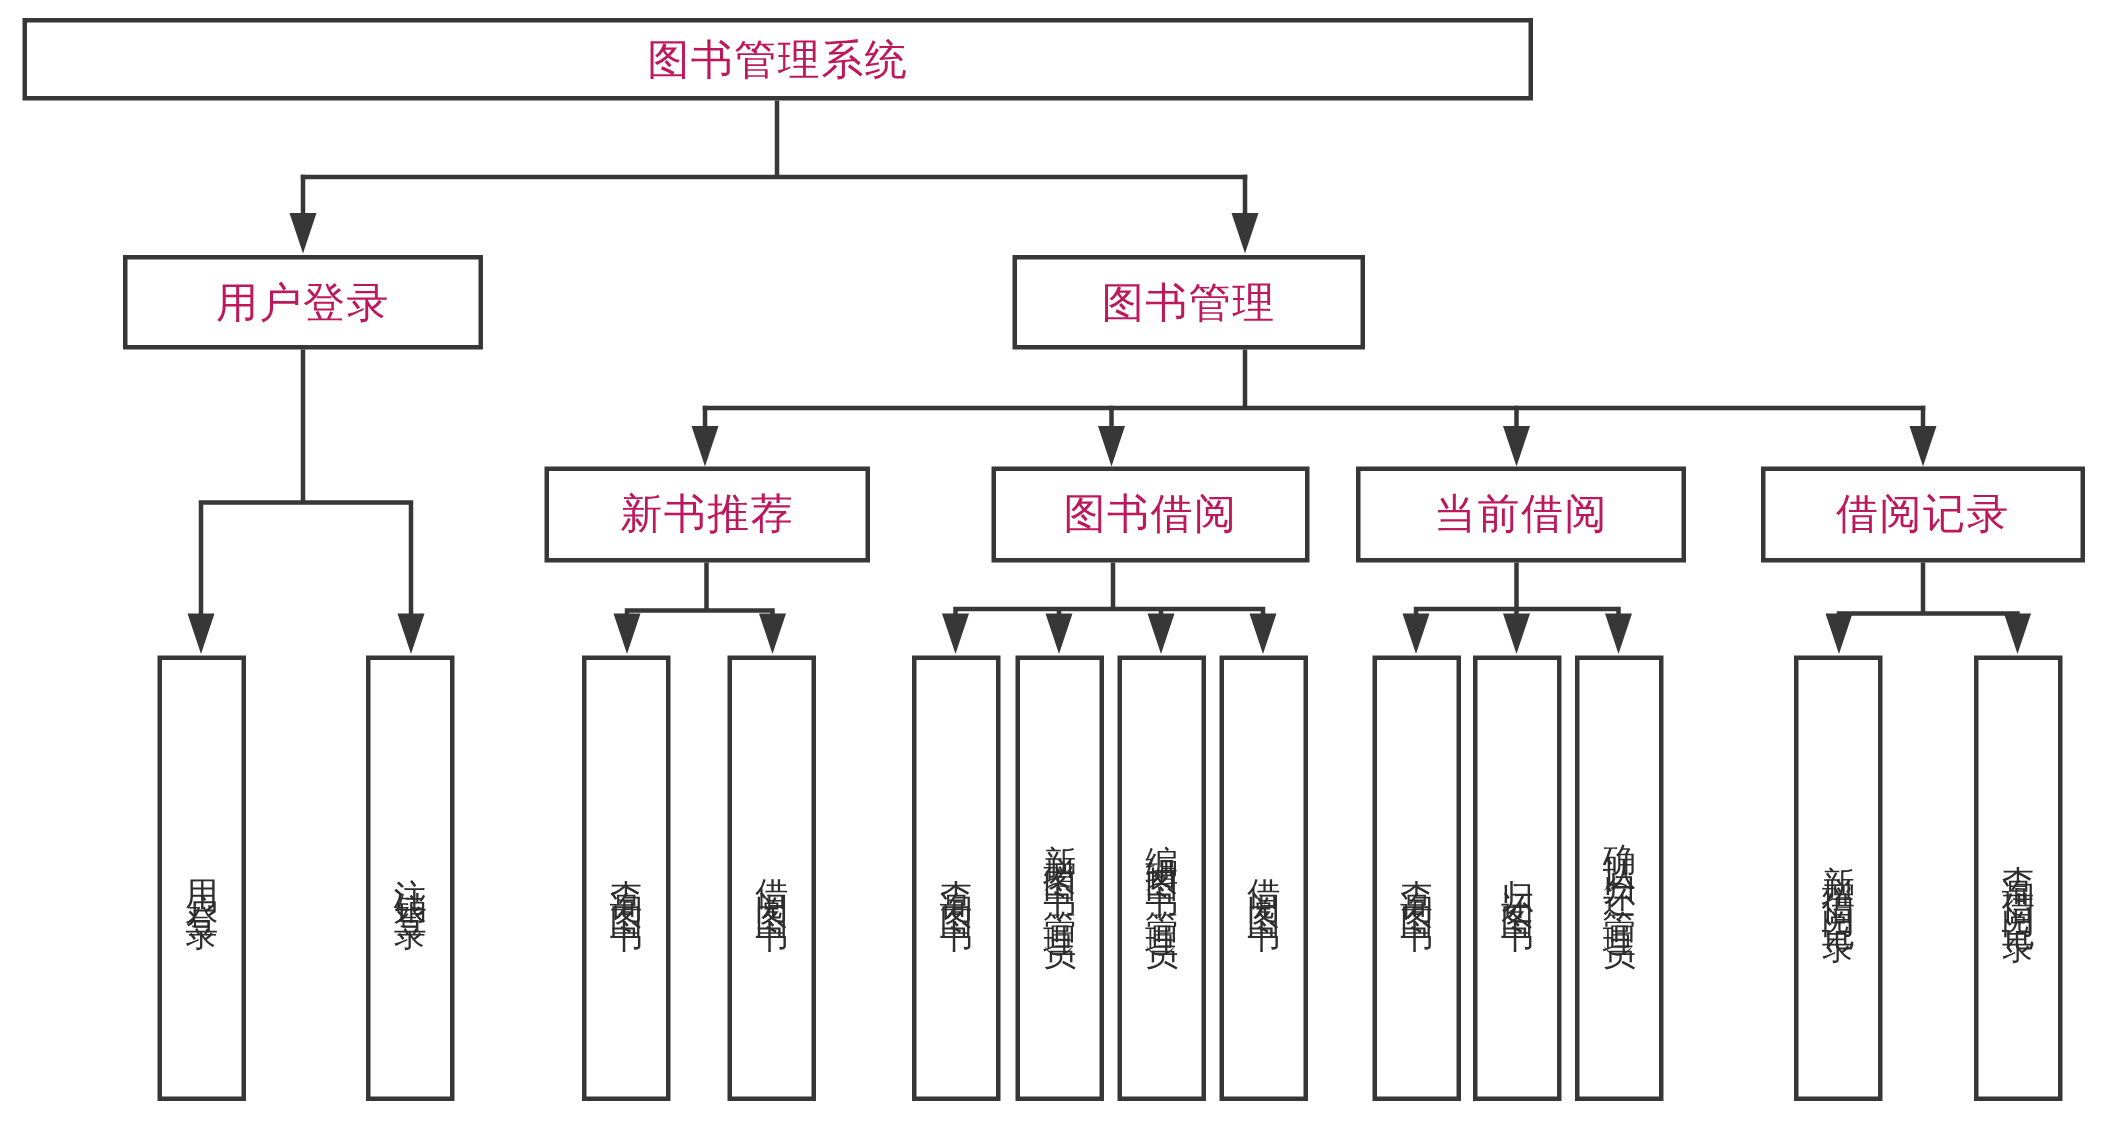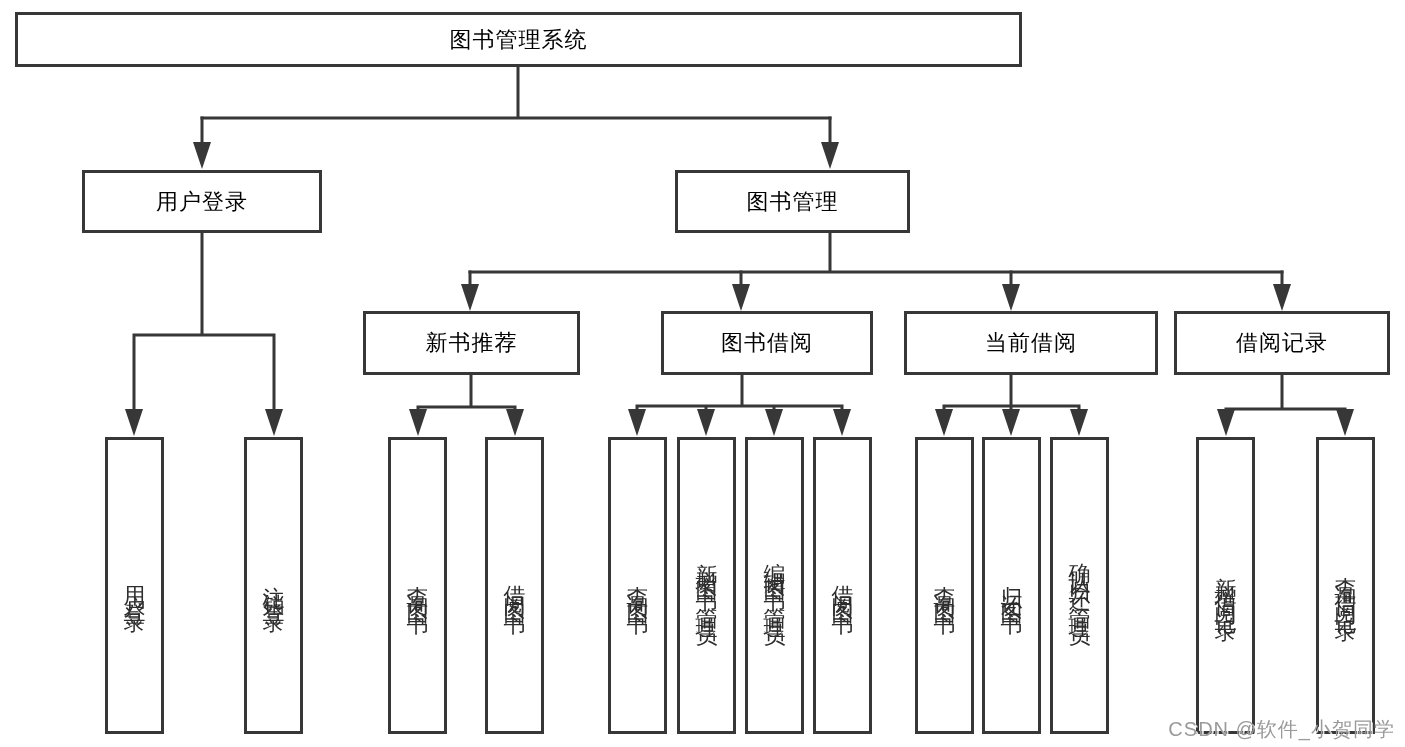--- a/index.html
+++ b/index.html
@@ -18,22 +18,22 @@
     pointer-events: none;
   }
   .node {
     position: absolute;
     box-sizing: border-box;
     border: 3px solid #373737;
     background: #ffffff;
     display: flex;
     align-items: center;
     justify-content: center;
-    color: #000000;
-    font-size: 22px;
+    color: #be185d;
+    font-size: 28px;
     letter-spacing: 1px;
     z-index: 1;
   }
   .leaf {
     position: absolute;
     box-sizing: border-box;
     border: 3px solid #373737;
     background: #ffffff;
     display: flex;
     align-items: center;
@@ -51,21 +51,21 @@
     letter-spacing: 9px;
     line-height: 1;
     white-space: nowrap;
   }
   
   .n-root        { left: 15px;   top: 12px;  width: 1007px; height: 55px; }
   .n-user-login  { left: 82px;   top: 170px; width: 240px;  height: 63px; }
   .n-book-mgmt   { left: 675px;  top: 170px; width: 235px;  height: 63px; }
   .n-new-book    { left: 363px;  top: 311px; width: 217px;  height: 64px; }
   .n-book-borrow { left: 636px;  top: 311px; width: 212px;  height: 64px; margin-left: 25px; }
-  .n-current     { left: 904px;  top: 311px; width: 254px;  height: 64px; }
+  .n-current     { left: 904px;  top: 311px; width: 220px;  height: 64px; }
   .n-records     { left: 1174px; top: 311px; width: 216px;  height: 64px; }
   
   .l-user-login  { left: 105px; }
   .l-logout      { left: 244px; }
   .l-nb-query    { left: 388px; }
   .l-nb-borrow   { left: 485px; }
   .l-bb-query    { left: 608px; }
   .l-bb-add      { left: 677px; }
   .l-bb-edit     { left: 745px; }
   .l-bb-borrow   { left: 813px; }
@@ -199,15 +199,14 @@
     <span class="vtext">确认归还（管理员）</span>
   </div>
 
   <div class="leaf l-br-add">
     <span class="vtext">新增借阅记录</span>
   </div>
   <div class="leaf l-br-query">
     <span class="vtext">查询借阅记录</span>
   </div>
 
-  <div class="watermark">CSDN @软件_小贺同学</div>
 
 </div>
 
 </body></html>

